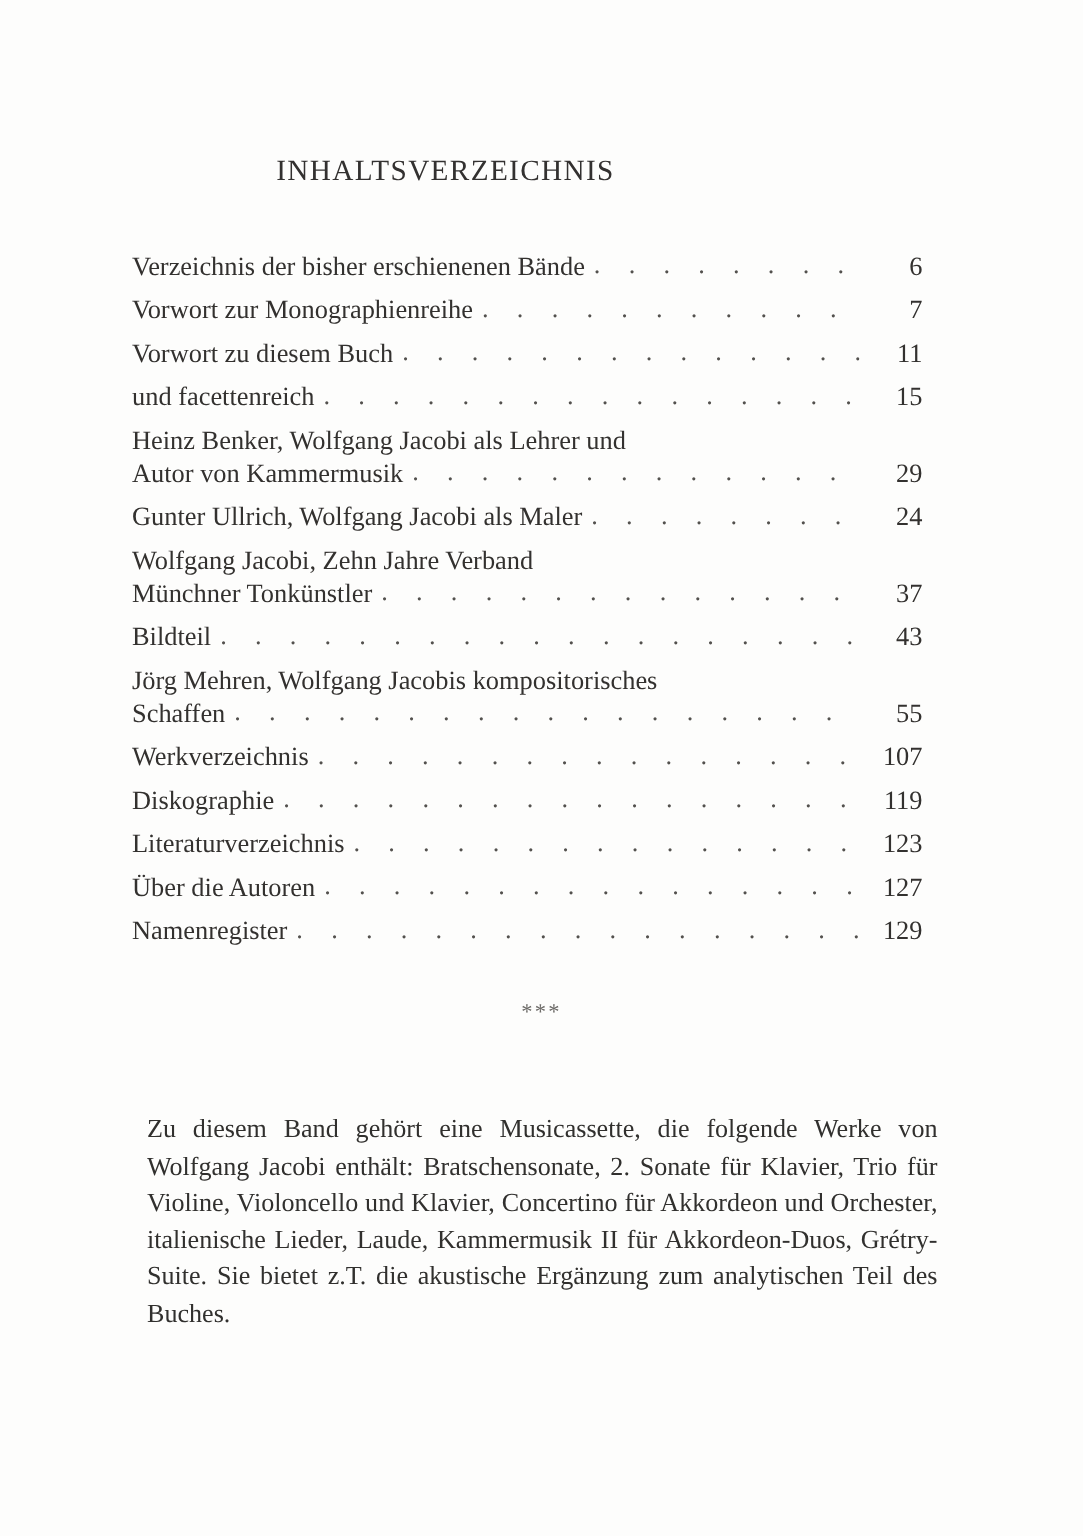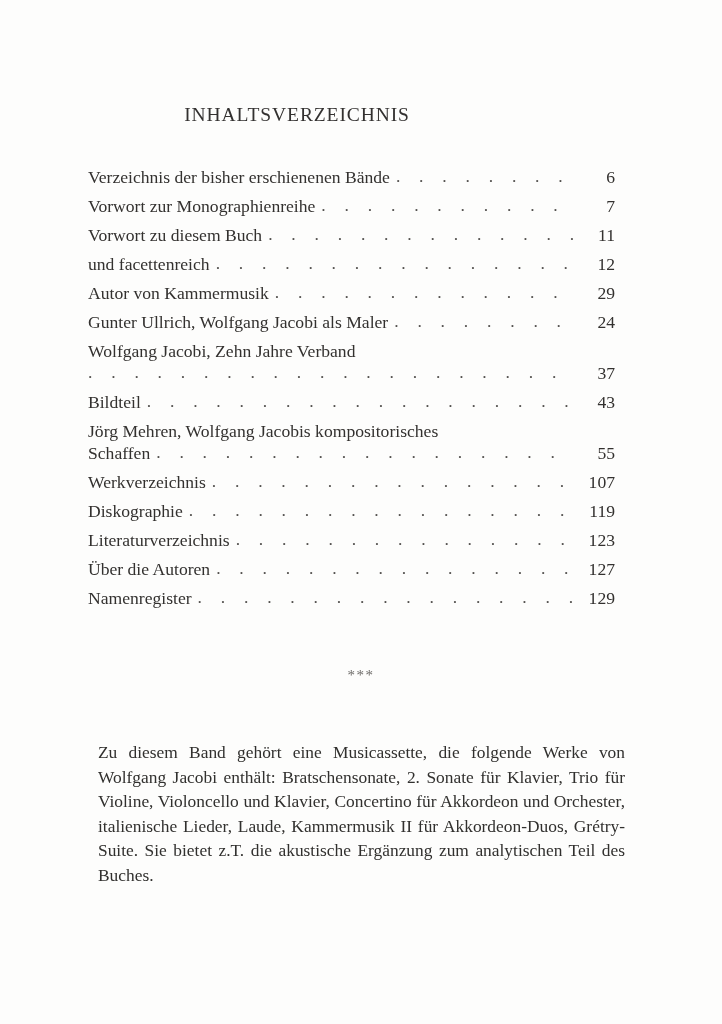--- a/index.html
+++ b/index.html
@@ -132,44 +132,50 @@
         <div class="toc-line">
           <span class="label">Vorwort zu diesem Buch</span>
           <span class="leader">. . . . . . . . . . . . . . . . . . . . . . . . . . . . . . . . . . . . . . . . . . . . . . . . . . .</span>
           <span class="page-no">11</span>
         </div>
       </div>
       <div class="toc-entry">
         <div class="toc-line">
           <span class="label">und facettenreich</span>
           <span class="leader">. . . . . . . . . . . . . . . . . . . . . . . . . . . . . . . . . . . . . . . . . . . . . . . . . . .</span>
-          <span class="page-no">12</span>
-        </div>
-      </div>
-      <div class="toc-entry">
+          <span class="page-no">15</span>
+        </div>
+      </div>
+      <div class="toc-entry">
+        <div class="toc-line no-leader cont-first">
+          <span class="label">Heinz Benker, Wolfgang Jacobi als Lehrer und</span>
+          <span class="leader">. . . . . . . . . . . . . . . . . . . . . . . . . . . . . . . . . . . . . . . . . . . . . . . . . . .</span>
+          <span class="page-no"></span>
+        </div>
         <div class="toc-line">
           <span class="label">Autor von Kammermusik</span>
           <span class="leader">. . . . . . . . . . . . . . . . . . . . . . . . . . . . . . . . . . . . . . . . . . . . . . . . . . .</span>
           <span class="page-no">29</span>
         </div>
       </div>
       <div class="toc-entry">
         <div class="toc-line">
           <span class="label">Gunter Ullrich, Wolfgang Jacobi als Maler</span>
           <span class="leader">. . . . . . . . . . . . . . . . . . . . . . . . . . . . . . . . . . . . . . . . . . . . . . . . . . .</span>
           <span class="page-no">24</span>
         </div>
       </div>
       <div class="toc-entry">
         <div class="toc-line no-leader cont-first">
           <span class="label">Wolfgang Jacobi, Zehn Jahre Verband</span>
           <span class="leader">. . . . . . . . . . . . . . . . . . . . . . . . . . . . . . . . . . . . . . . . . . . . . . . . . . .</span>
           <span class="page-no"></span>
         </div>
         <div class="toc-line">
+          <span class="label">Münchner Tonkünstler</span>
           <span class="leader">. . . . . . . . . . . . . . . . . . . . . . . . . . . . . . . . . . . . . . . . . . . . . . . . . . .</span>
           <span class="page-no">37</span>
         </div>
       </div>
       <div class="toc-entry">
         <div class="toc-line">
           <span class="label">Bildteil</span>
           <span class="leader">. . . . . . . . . . . . . . . . . . . . . . . . . . . . . . . . . . . . . . . . . . . . . . . . . . .</span>
           <span class="page-no">43</span>
         </div>

